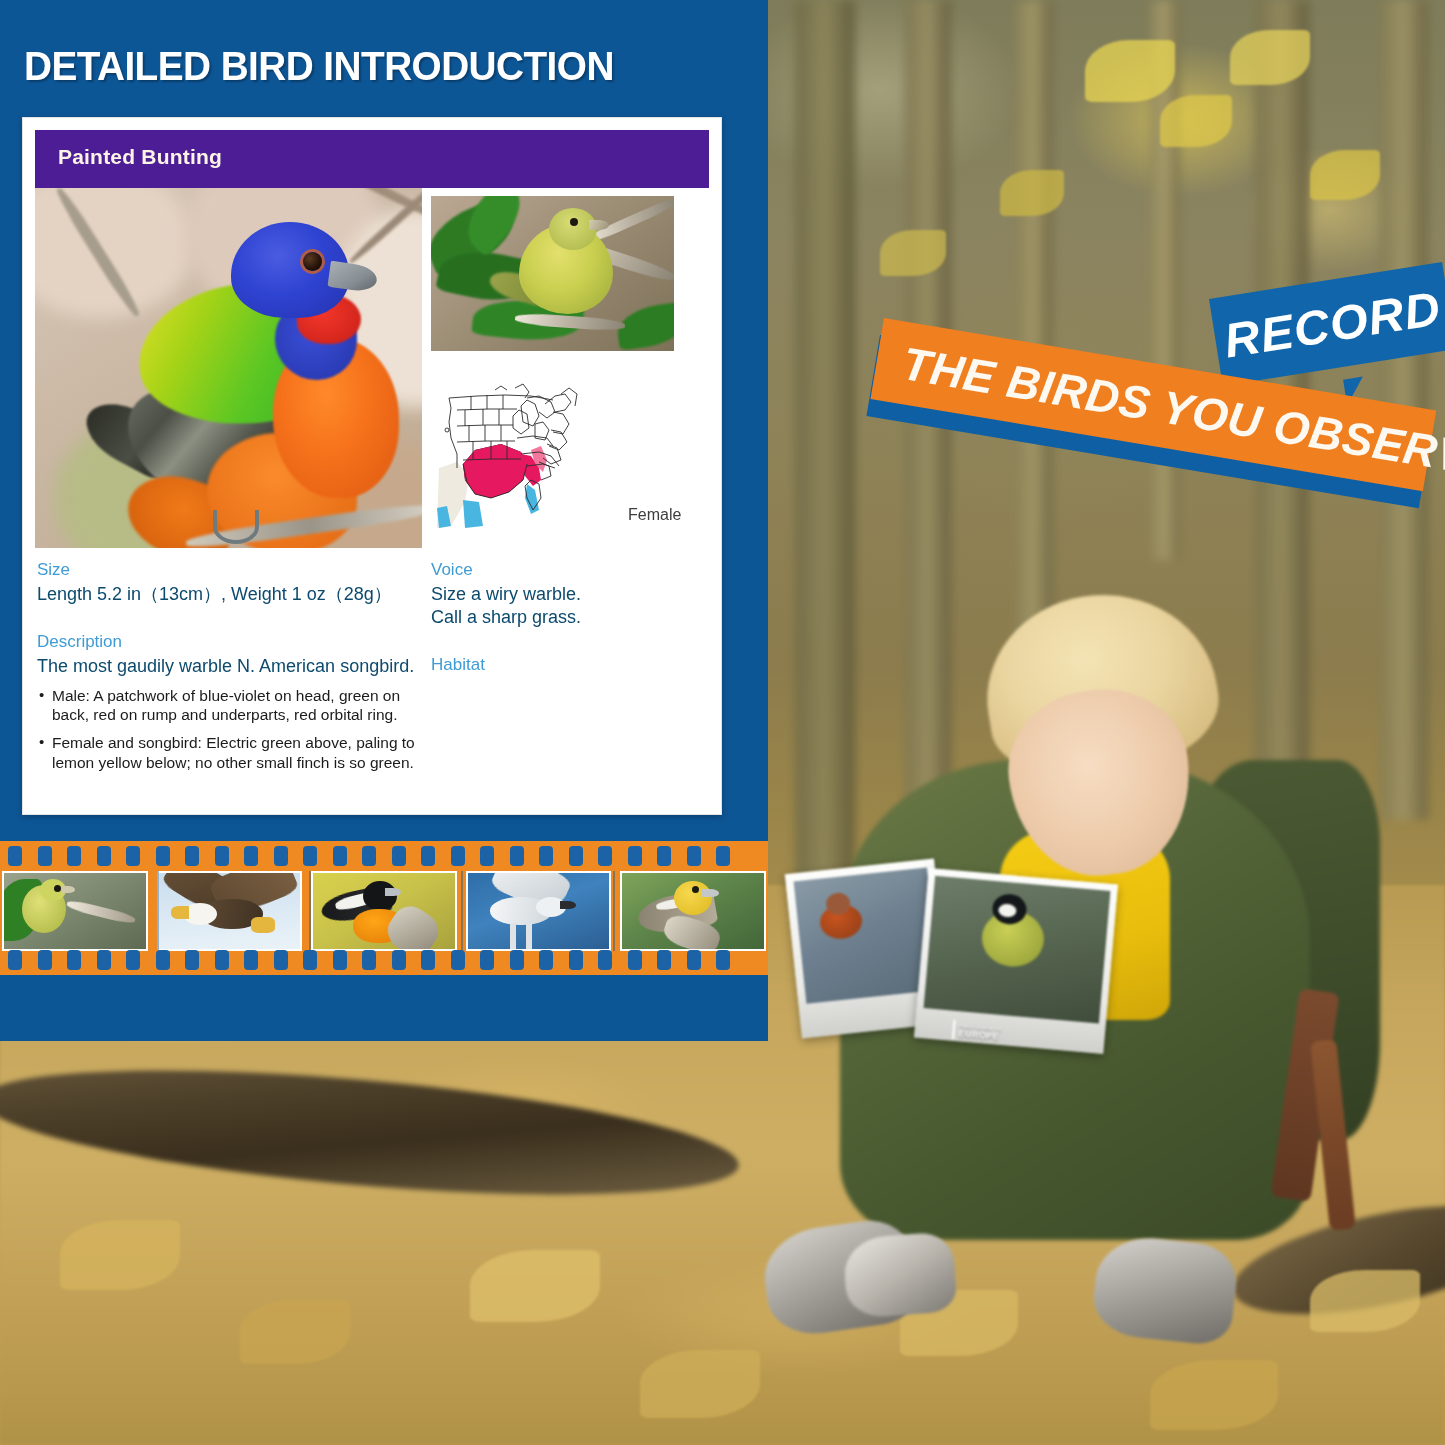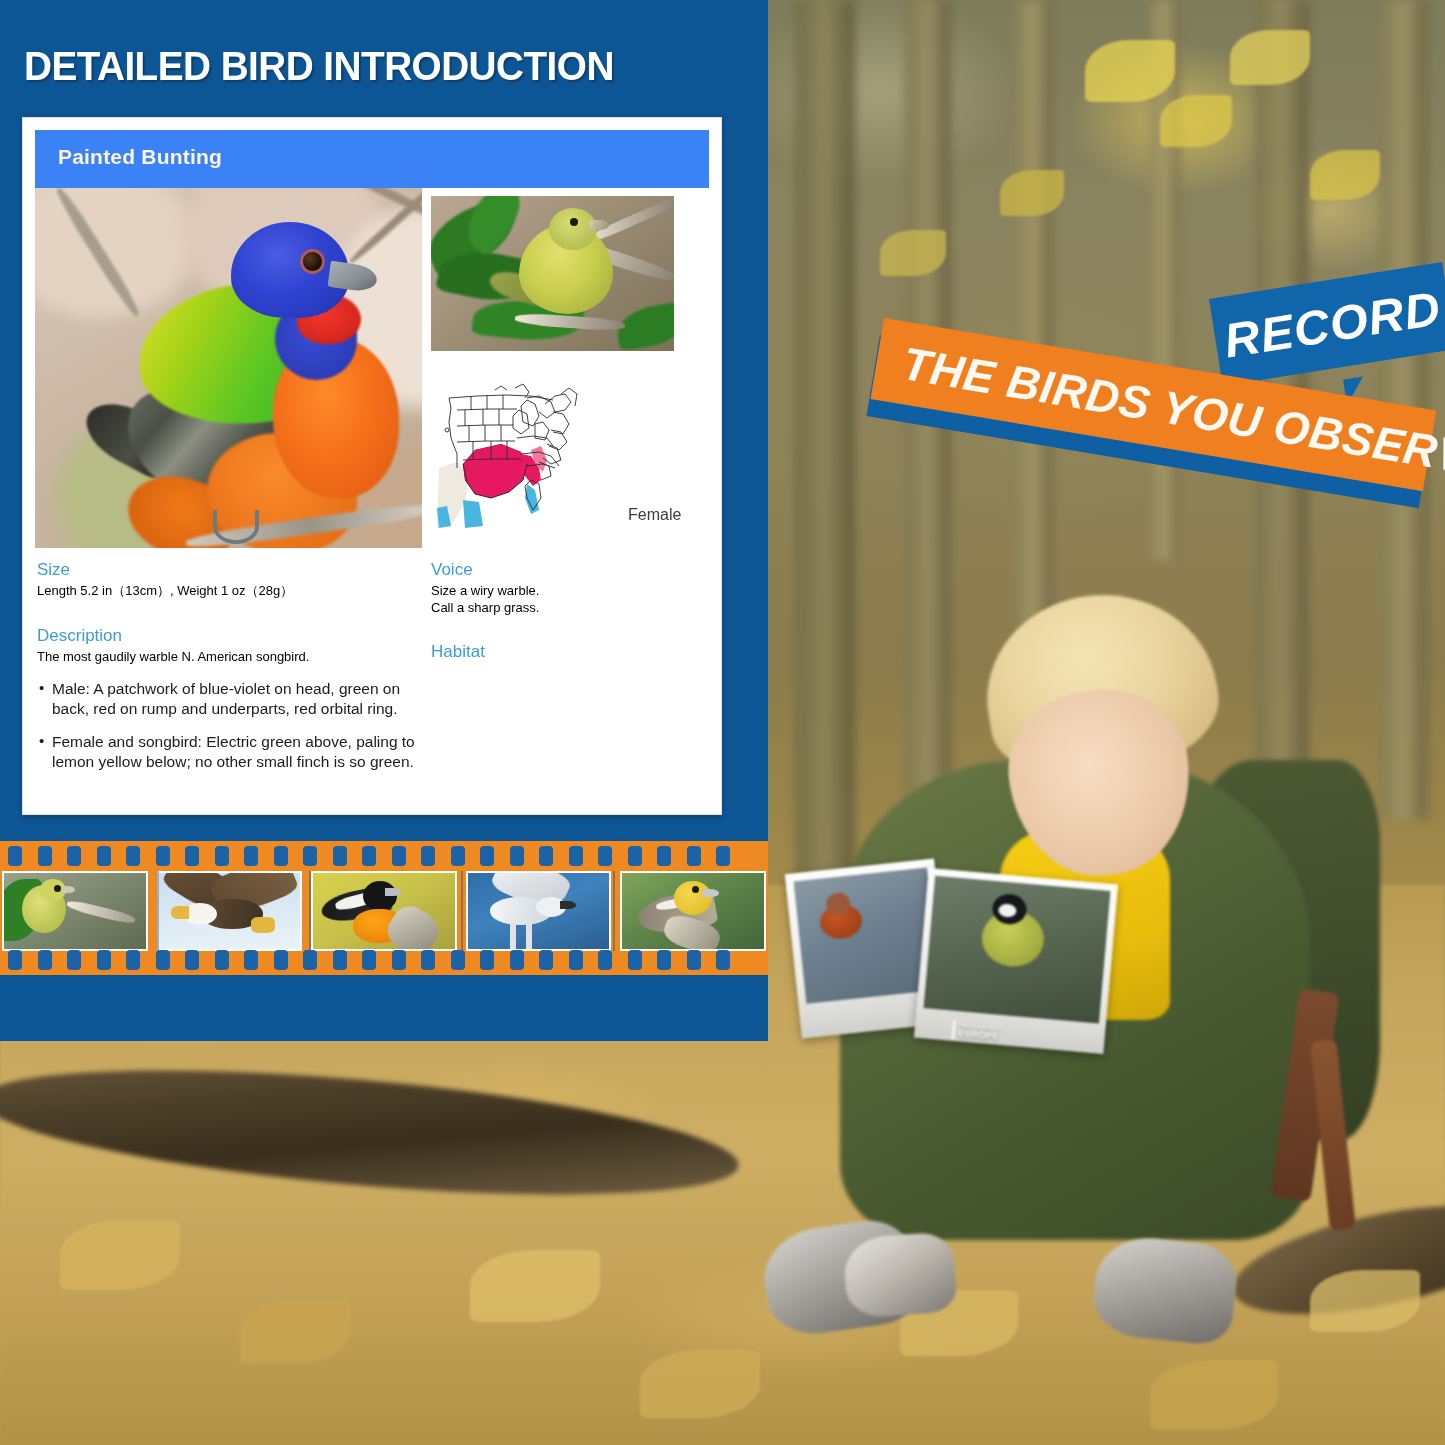--- a/index.html
+++ b/index.html
@@ -163,21 +163,21 @@
     width: 700px; height: 698px;
     background: #ffffff;
     border: 1px solid #e3e3e3;
     box-shadow: 0 2px 6px rgba(0,0,0,.25);
     padding: 12px;
   }
   #card-inner { position: relative; width: 100%; height: 100%; }
   #card-header {
     position: absolute; left: 0; top: 0;
     width: 100%; height: 58px;
-    background: #3b82f6;
+    background: #4c1d95;
   }
   #card-header-title {
     position: absolute; left: 23px; top: 15px;
     color: #fdf4e6;
     font-size: 21px;
     font-weight: bold;
     letter-spacing: .2px;
   }
 
   
@@ -326,33 +326,33 @@
   .col { position: absolute; top: 0; }
   .col-left  { left: 2px; width: 380px; }
   .col-right { left: 396px; width: 292px; }
   .sec-head {
     color: #3f9bd4;
     font-size: 17px;
     margin-bottom: 3px;
     font-family: "Liberation Sans", sans-serif;
   }
   .sec-body {
-    color: #000000;
-    font-size: 13px;
+    color: #0c4a6e;
+    font-size: 18px;
     line-height: 1.27;
   }
   .sec-gap { height: 26px; }
   ul.bullets { list-style: none; margin-top: 1px; }
   ul.bullets li {
     position: relative;
     padding-left: 15px;
     font-size: 15.5px;
     line-height: 1.27;
     color: #1b1b1b;
-    margin-top: 14px;
+    margin-top: 8px;
   }
   ul.bullets li:before {
     content: "\2022";
     position: absolute;
     left: 2px; top: -1px;
     font-size: 15px;
     color: #1b1b1b;
   }
 
   

